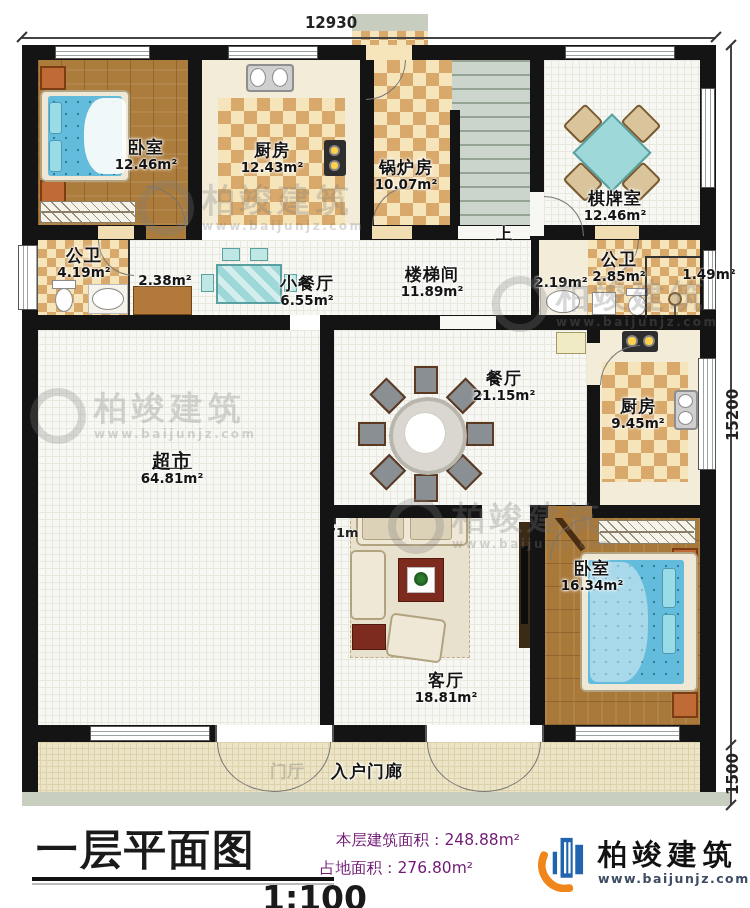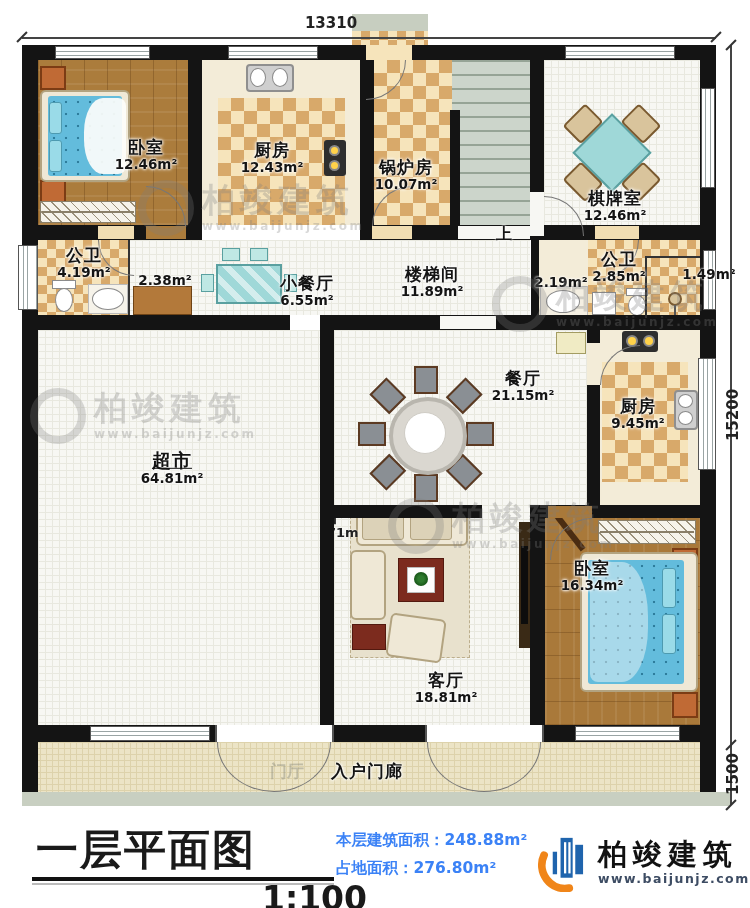--- a/index.html
+++ b/index.html
@@ -51,21 +51,21 @@
   .wm-b{display:block;font-size:33px;font-weight:bold;letter-spacing:5px;line-height:1;}
   .wm-u{display:block;font-size:12px;font-weight:bold;letter-spacing:2.5px;margin-top:3px;}
   
   .dline{background:#444;z-index:8;}
   .tick{position:absolute;width:14px;height:2px;background:#333;transform:rotate(-45deg);z-index:9;}
   .dim{position:absolute;font-weight:bold;font-size:15px;color:#222;z-index:9;transform:translate(-50%,-50%);}
   .dim.v{transform:translate(-50%,-50%) rotate(-90deg);}
   
   .tb-title{position:absolute;font-size:42px;font-weight:bold;color:#1a1a1a;letter-spacing:2px;z-index:9;}
   .tb-scale{position:absolute;font-size:33px;font-weight:bold;color:#1a1a1a;z-index:9;margin-top:48px;}
-  .tb-row{position:absolute;font-size:14.5px;font-weight:bold;color:#3b82f6;z-index:9;white-space:nowrap;}
+  .tb-row{position:absolute;font-size:14.5px;font-weight:normal;color:#701a75;z-index:9;white-space:nowrap;}
   .tb-row .gap{display:inline-block;width:34px;}
   .logo{position:absolute;display:flex;align-items:center;gap:8px;z-index:9;}
   .logo-b{display:block;font-size:29px;font-weight:bold;color:#111;letter-spacing:6px;line-height:1;}
   .logo-u{display:block;font-size:12.5px;font-weight:bold;color:#3d4c63;letter-spacing:1.5px;margin-top:2px;}
 </style>
 </head>
 <body>
 
 <div class="page">
 
@@ -269,21 +269,21 @@
       <span class="ar">6.55m²</span>
     </div>
   <div class="rlabel" style="left:432px;top:282px;">
       <span class="nm">楼梯间</span>
       <span class="ar">11.89m²</span>
     </div>
   <div class="rlabel" style="left:619px;top:267px;">
       <span class="nm">公卫</span>
       <span class="ar">2.85m²</span>
     </div>
-  <div class="rlabel" style="left:523px;top:386px;text-align:center;">
+  <div class="rlabel" style="left:504px;top:386px;text-align:center;">
       <span class="nm">餐厅</span>
       <span class="ar">21.15m²</span>
     </div>
   <div class="rlabel" style="left:638px;top:414px;">
       <span class="nm">厨房</span>
       <span class="ar">9.45m²</span>
     </div>
   <div class="rlabel lg" style="left:172px;top:468px;">
       <span class="nm">超市</span>
       <span class="ar">64.81m²</span>
@@ -330,37 +330,37 @@
     <span class="wm-ring"></span>
     <span>
         <span class="wm-b">柏竣建筑</span>
         <span class="wm-u">www.baijunjz.com</span>
       </span>
   </div>
 
   <div class="abs dline" style="left:22px;top:37px;width:694px;height:1.5px;"></div>
   <div class="tick" style="left:15px;top:36px;"></div>
   <div class="tick" style="left:709px;top:36px;"></div>
-  <div class="dim" style="left:331px;top:23px;">13310</div>
+  <div class="dim" style="left:331px;top:23px;">12930</div>
   <div class="abs dline" style="left:730px;top:45px;width:1.5px;height:700px;"></div>
   <div class="tick" style="left:724px;top:44px;"></div>
   <div class="tick" style="left:724px;top:744px;"></div>
   <div class="dim v" style="left:733px;top:415px;">15200</div>
   <div class="abs dline" style="left:730px;top:745px;width:1.5px;height:60px;"></div>
   <div class="tick" style="left:724px;top:804px;"></div>
   <div class="dim v" style="left:733px;top:774px;">1500</div>
 
   <div class="tb-title" style="left:36px;top:822px;">一层平面图</div>
   <div class="tb-scale" style="left:262px;top:831px;">1:100</div>
   <div class="abs" style="left:32px;top:877px;width:302px;height:4px;background:#111;z-index:9;"></div>
   <div class="abs" style="left:32px;top:883px;width:302px;height:2px;background:#bbb;z-index:9;"></div>
   <div class="tb-row" style="left:336px;top:830px;font-size:15.5px;">
     <span>本层建筑面积：</span><span>248.88m²</span>
   </div>
-  <div class="tb-row" style="left:336px;top:858px;font-size:15.5px;">
+  <div class="tb-row" style="left:320px;top:858px;font-size:15.5px;">
     <span>占地面积：</span><span>276.80m²</span>
   </div>
   <div class="logo" style="left:538px;top:834px;">
     <svg width="52" height="58" viewBox="0 0 60 66">
       <path d="M36 62 A27 27 0 0 1 7 24" fill="none" stroke="#f08519" stroke-width="9" stroke-linecap="round"></path>
       <rect x="17" y="20" width="5" height="26" fill="#1f64ad"></rect>
       <rect x="26" y="4" width="14" height="46" fill="#1f64ad"></rect>
       <rect x="30" y="9" width="2.6" height="36" fill="#fff"></rect>
       <rect x="35" y="9" width="2.6" height="36" fill="#fff"></rect>
       <rect x="43" y="12" width="9" height="34" fill="#1f64ad"></rect>

